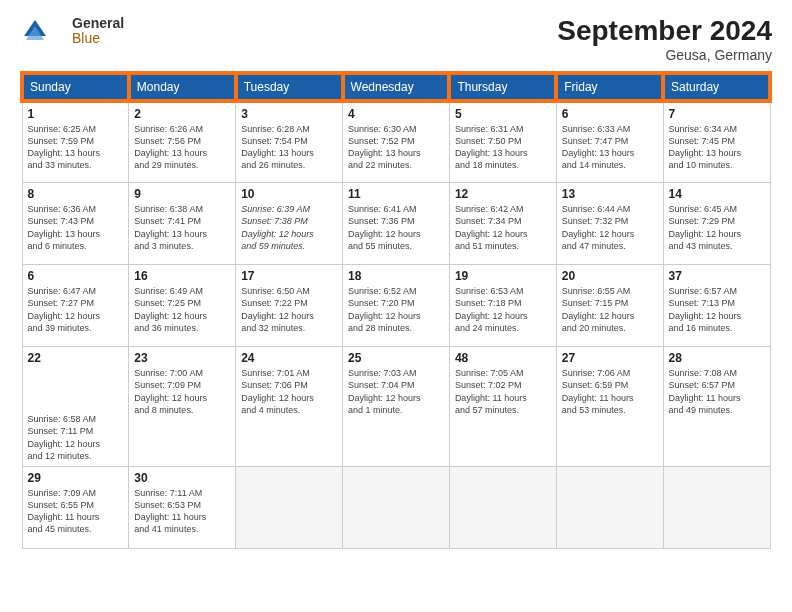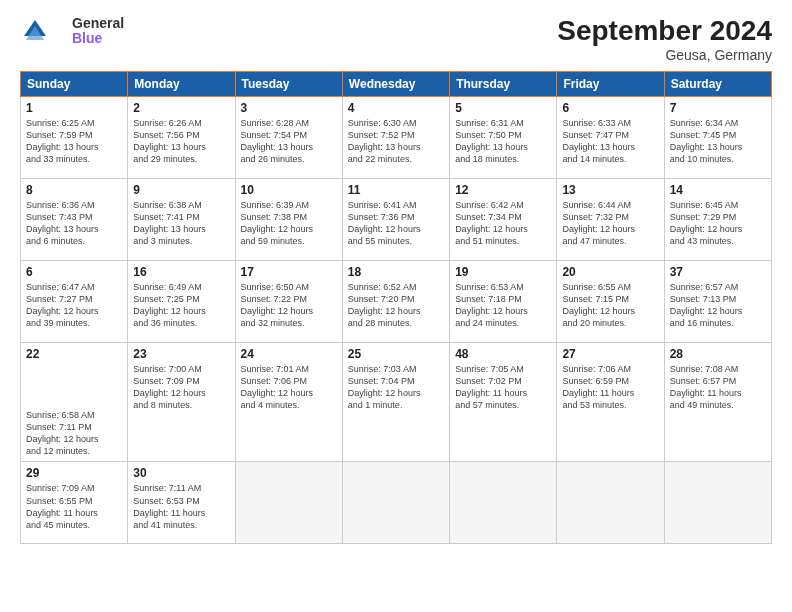--- a/index.html
+++ b/index.html
@@ -32,22 +32,22 @@
       flex-direction: column;
       line-height: 1.1;
     }
     .logo-general {
       font-size: 14px;
       font-weight: bold;
       color: #333;
     }
     .logo-blue {
       font-size: 14px;
-      font-weight: bold;
-      color: #8b5cf6;
+      font-weight: normal;
+      color: #a16207;
     }
     .logo-icon {
       width: 30px;
       height: 30px;
     }
     .title-block {
       text-align: right;
     }
     .month-title {
       font-size: 28px;
@@ -61,24 +61,24 @@
     }
     .calendar {
       width: 100%;
       border-collapse: collapse;
       table-layout: fixed;
     }
     .calendar th {
       background: #1a5fa8;
       color: #fff;
       font-size: 12px;
-      font-weight: bold;
+      font-weight: normal;
       text-align: left;
       padding: 5px 6px;
-      border: 1px solid #f97316;
+      border: 4px solid #f97316;
     }
     .calendar td {
       border: 1px solid #ccc;
       vertical-align: top;
       padding: 4px 5px;
       font-size: 9.5px;
       color: #333;
       height: 82px;
     }
     .day-num {
@@ -192,21 +192,21 @@
           </td>
           <td>
             <span class="day-num">9</span>
             <div class="day-info" style="white-space: pre-line;">Sunrise: 6:38 AM
 Sunset: 7:41 PM
 Daylight: 13 hours
 and 3 minutes.</div>
           </td>
           <td>
             <span class="day-num">10</span>
-            <div class="day-info" style="white-space: pre-line;">Sunrise: 6:39 AM
+            <div class="day-info" style="white-space: pre-line; font-style: italic;">Sunrise: 6:39 AM
 Sunset: 7:38 PM
 Daylight: 12 hours
 and 59 minutes.</div>
           </td>
           <td>
             <span class="day-num">11</span>
             <div class="day-info" style="white-space: pre-line;">Sunrise: 6:41 AM
 Sunset: 7:36 PM
 Daylight: 12 hours
 and 55 minutes.</div>

